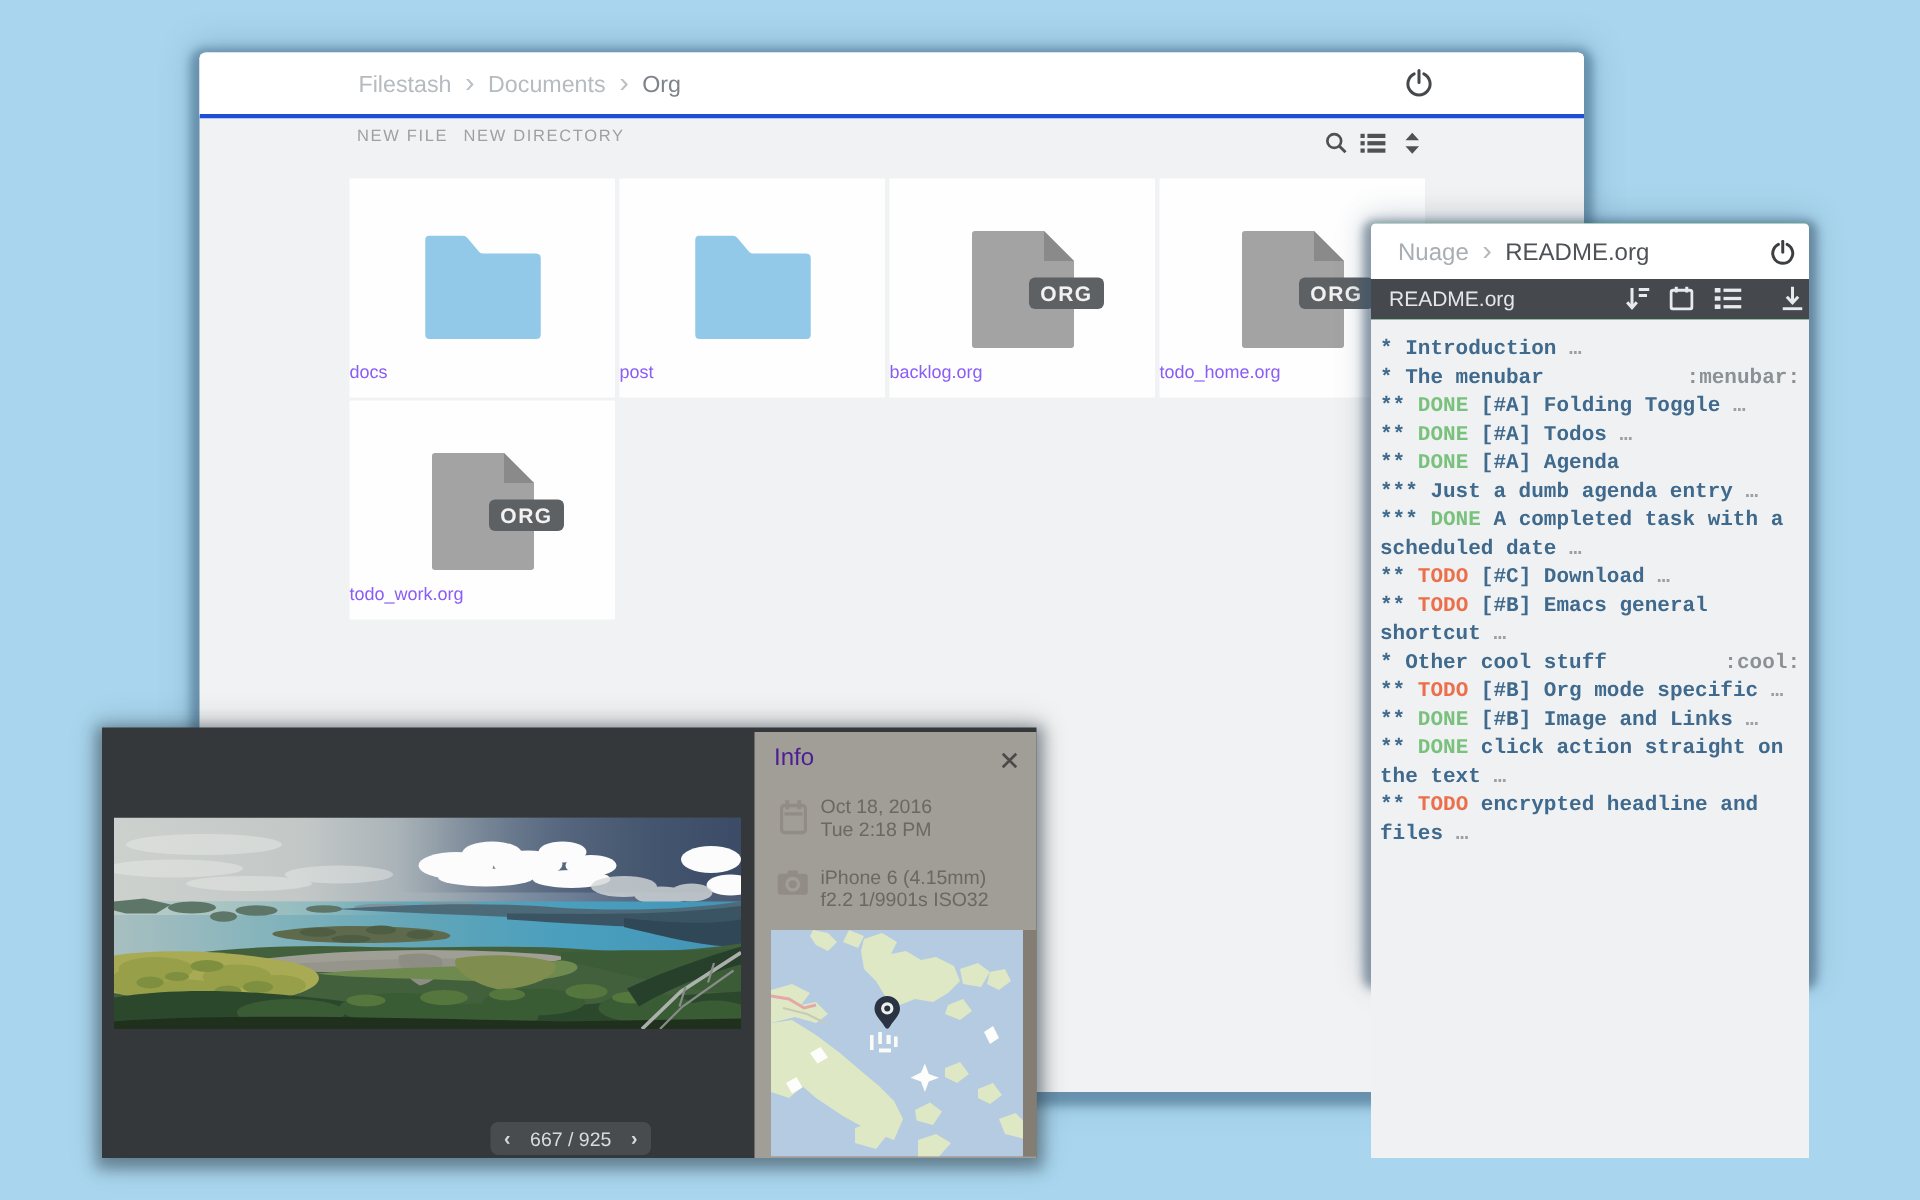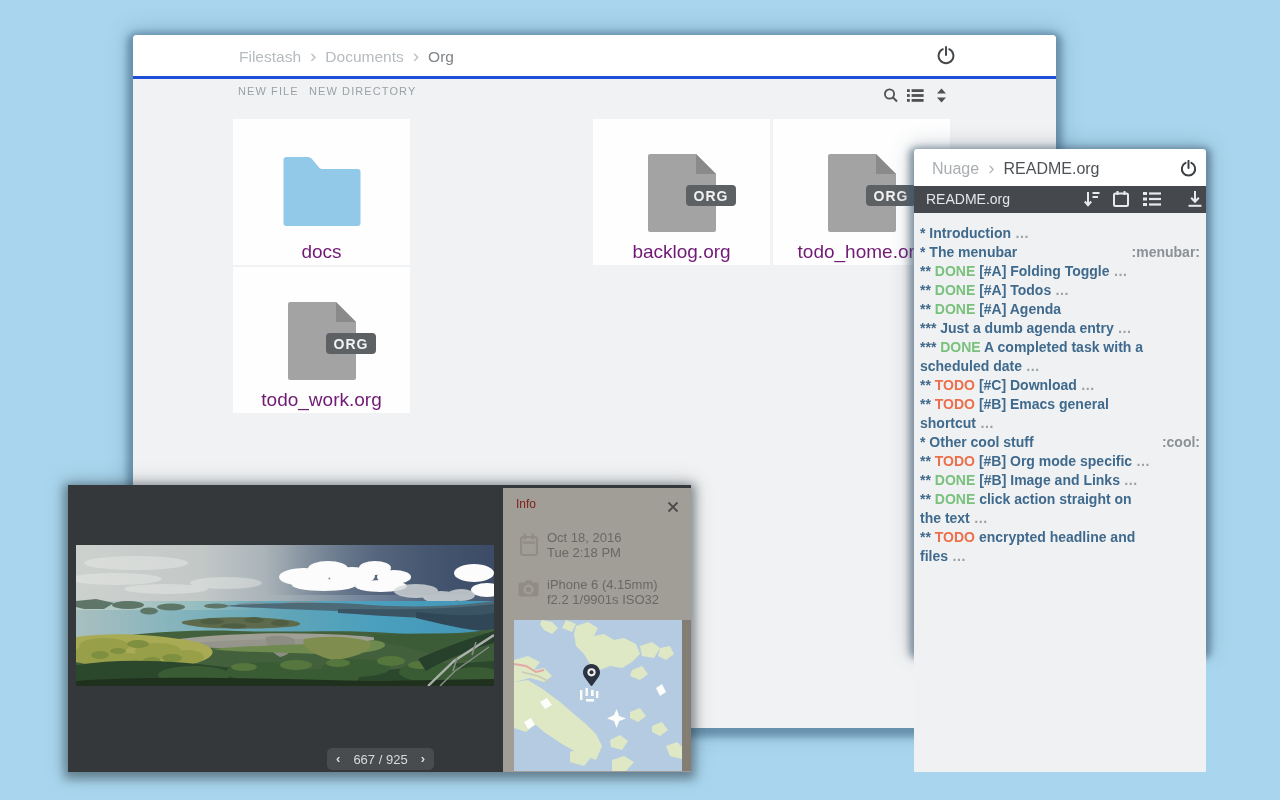--- a/index.html
+++ b/index.html
@@ -15,48 +15,48 @@
 .crumb .sep{color:#b9c0c4;padding:0 9px;font-size:19px}
 .crumb .cur{color:#7f8488}
 .mpower{position:absolute;left:804px;top:11px}
 .mbar{position:absolute;left:101px;top:32px;width:722px;height:43px}
 .mbar span{position:absolute;top:18px;font-size:11px;letter-spacing:1.1px;color:#9ba1a5}
 .nf1{left:4px}.nf2{left:75px}
 .mic{position:absolute;right:8px;top:20px}
 
 
 .tile{position:absolute;width:177px;height:146px;background:#fefefe}
-.tlabel{position:absolute;left:0;right:0;top:122px;text-align:center;font-size:19px;color:#701a75}
+.tlabel{position:absolute;left:0;right:0;top:122px;font-size:12px;color:#8b5cf6}
 .ticon{position:absolute}
 
 
 .edwin{left:914px;top:149px;width:292px;height:502px;background:#22c55e;border-radius:3px;
   box-shadow:0 3px 6px 5px rgba(56,84,108,.5),0 0 20px 4px rgba(56,84,108,.28);z-index:3}
 .ehead{position:absolute;left:0;top:0;width:100%;height:37px;background:#fff;border-radius:3px 3px 0 0}
 .ecrumb{position:absolute;left:18px;top:0;height:37px;line-height:37px;font-size:16px;color:#a9aeb2}
 .ecrumb .sep{color:#b2b8bc;padding:0 9px;font-size:19px}
 .ecrumb .cur{color:#4e5256}
 .epower{position:absolute;left:266px;top:11px}
 .ebar{position:absolute;left:0;top:37px;width:100%;height:27px;background:#45494e}
 .ebar .fname{position:absolute;left:12px;top:0;height:27px;line-height:27px;font-size:14px;color:#e4e6e7}
 .ebar svg{position:absolute;top:5px}
 .econtent{position:absolute;left:0;top:64px;width:100%;height:559px;background:#f0f1f2;
-  font-family:Liberation Sans, sans-serif;font-size:14px;font-weight:bold;padding:11px 6px 0 6px}
+  font-family:Liberation Mono, monospace;font-size:14px;font-weight:bold;padding:11px 6px 0 6px}
 .ln{height:19px;line-height:19px;white-space:pre;position:relative;color:#3f6a8d}
 .done{color:#79c17d}.todo{color:#ec6f4c}.dim{color:#9aa1a6}
 .tag{position:absolute;right:0;top:0;color:#8b9196}
 
 
 .viewwin{left:68px;top:485px;width:623px;height:287px;background:#34383b;
   box-shadow:0 3px 9px 4px rgba(44,58,68,.45),0 0 18px 3px rgba(44,58,68,.25);z-index:2}
 .photo{position:absolute;left:8px;top:60px;width:418px;height:141px}
 .pill{position:absolute;left:259px;top:263px;width:107px;height:22px;background:#494c4e;border-radius:5px;color:#d9dadb;font-size:13px;display:flex;align-items:center;justify-content:space-between;padding:0 9px;box-sizing:border-box}
 .pill .chv{font-size:13px;font-weight:bold;position:relative;top:-1px}
 .infopanel{position:absolute;left:435px;top:3px;width:188px;height:284px;background:#a19d97;color:#686560}
-.ititle{position:absolute;left:13px;top:9px;font-size:12px;color:#7f1d1d}
+.ititle{position:absolute;left:13px;top:9px;font-size:16px;color:#4c1d95}
 .iclose{position:absolute;left:164px;top:13px;width:12px;height:12px}
 .irow{position:absolute;left:44px;font-size:13px;line-height:15px;color:#6b6863}
 .iic{position:absolute;left:15px}
 .imap{position:absolute;left:11px;top:132px;width:168px;height:151px}
 .iscroll{position:absolute;left:179px;top:132px;width:9px;height:151px;background:#837d73}
 </style>
 </head>
 <body>
 
 <div class="win mainwin">
@@ -86,20 +86,26 @@
             <path d="M58.5 15.5 L63 10.5 L54 10.5 Z"></path>
           </g>
     </svg></div>
   </div>
 
   <div class="tile" style="left:100px;top:84px">
     <svg class="ticon" style="left:49px;top:38px" width="79" height="69" viewBox="0 0 79 69">
         <path d="M1.5 3 Q1.5 0 4.5 0 L26 0 Q28 0 29.5 1.5 L37.5 11 Q38.5 12 40.5 12 L75.5 12 Q78.5 12 78.5 15 L78.5 66 Q78.5 69 75.5 69 L4.5 69 Q1.5 69 1.5 66 Z" fill="#92c9e8"></path>
       </svg>
     <div class="tlabel">docs</div>
+  </div>
+  <div class="tile" style="left:280px;top:84px">
+    <svg class="ticon" style="left:49px;top:38px" width="79" height="69" viewBox="0 0 79 69">
+        <path d="M1.5 3 Q1.5 0 4.5 0 L26 0 Q28 0 29.5 1.5 L37.5 11 Q38.5 12 40.5 12 L75.5 12 Q78.5 12 78.5 15 L78.5 66 Q78.5 69 75.5 69 L4.5 69 Q1.5 69 1.5 66 Z" fill="#92c9e8"></path>
+      </svg>
+    <div class="tlabel">post</div>
   </div>
   <div class="tile" style="left:460px;top:84px">
     <svg class="ticon" style="left:55px;top:35px" width="88" height="78" viewBox="0 0 88 78">
       <path d="M0 2 Q0 0 2 0 L48 0 L68 20 L68 76 Q68 78 66 78 L2 78 Q0 78 0 76 Z" fill="#a3a3a3"></path>
       <path d="M48 0 L68 20 L48 20 Z" fill="#8a8a8a"></path>
       <rect x="38" y="31" width="50" height="21" rx="4" fill="#5d6164"></rect>
       <text x="63" y="46.5" font-size="14" font-weight="bold" fill="#f2f2f2" text-anchor="middle" letter-spacing="1">ORG</text>
     </svg>
     <div class="tlabel">backlog.org</div>
   </div>

